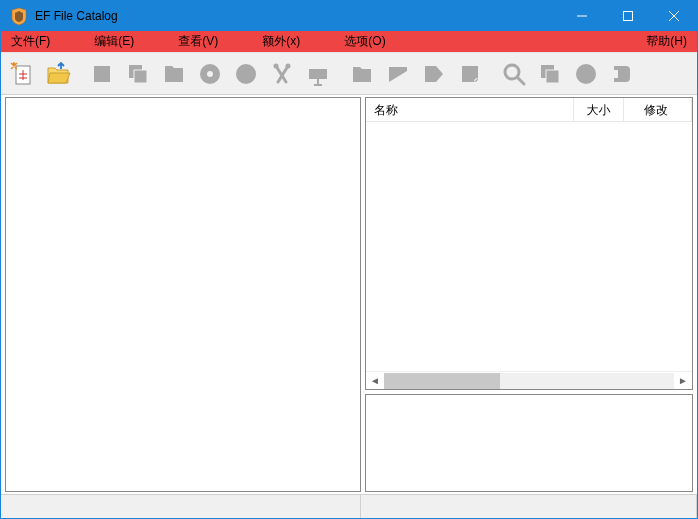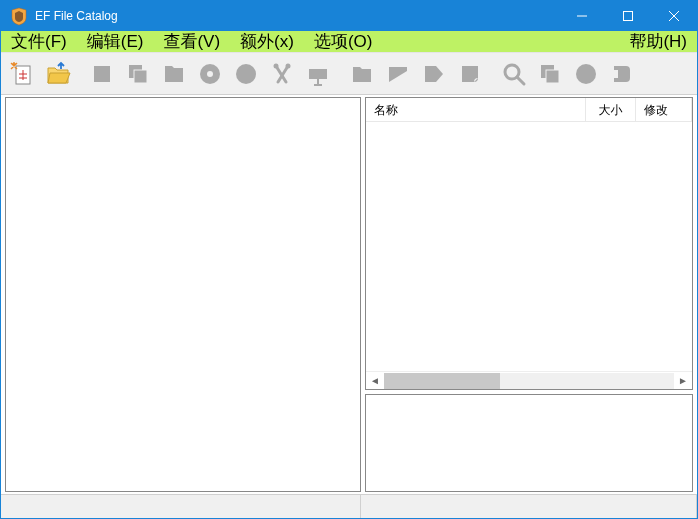--- a/index.html
+++ b/index.html
@@ -1,45 +1,45 @@
 <!DOCTYPE html>
 <html><head>
 <meta charset="utf-8">
 <style>
   * { box-sizing: border-box; margin: 0; padding: 0; font-family: "Microsoft YaHei", "Segoe UI", sans-serif; }
   html, body { width: 698px; height: 519px; overflow: hidden; background: #fff; }
   .window { width: 698px; height: 519px; border: 1px solid #1883d7; display: flex; flex-direction: column; }
 
-  .titlebar { height: 30px; background: #1883d7; color: #ffffff; display: flex; align-items: center; }
+  .titlebar { height: 30px; background: #1883d7; color: #000000; display: flex; align-items: center; }
   .titlebar .app-icon { width: 20px; height: 20px; margin: 0 6px 0 8px; display:flex; align-items:center; justify-content:center; }
   .titlebar .title { font-size: 12px; flex: 1; }
   .win-controls { display: flex; height: 100%; }
   .win-btn { width: 46px; height: 100%; display: flex; align-items: center; justify-content: center; color: #fff; }
   .win-btn svg { width: 10px; height: 10px; stroke: #fff; stroke-width: 1; fill: none; }
 
-  .menubar { height: 22px; background: #bef264; display: flex; align-items: center; font-size: 17px; border-bottom: 1px solid #e5e5e5; }
+  .menubar { height: 22px; background: #ef4444; display: flex; align-items: center; font-size: 12px; border-bottom: 1px solid #e5e5e5; gap: 24px; }
   .menu-item { padding: 0 10px; height: 100%; display: flex; align-items: center; }
   .menu-spacer { flex: 1; }
 
   .toolbar { height: 42px; background: #f0f0f0; border-bottom: 1px solid #d0d0d0; display: flex; align-items: center; padding: 0 4px; gap: 2px; }
   .tbtn { width: 34px; height: 34px; display: flex; align-items: center; justify-content: center; border-radius: 2px; }
   .tbtn svg { width: 28px; height: 28px; }
   .tsep { width: 6px; }
   .gray-fill { fill: #a9a9a9; }
   .gray-stroke { stroke: #a9a9a9; }
 
   .content { flex: 1; display: flex; gap: 4px; padding: 2px 4px 2px 4px; min-height: 0; border-radius: 23px; }
   .left-pane { flex: 1; border: 1px solid #888; background: #fff; }
   .right-col { width: 328px; display: flex; flex-direction: column; gap: 4px; min-height: 0; }
   .list-pane { flex: 1; border: 1px solid #888; background: #fff; display: flex; flex-direction: column; min-height: 0; }
   .list-header { height: 24px; display: flex; font-size: 12px; background: #fff; border-bottom: 1px solid #e8e8e8; }
   .col { padding: 4px 8px; border-right: 1px solid #e8e8e8; white-space: nowrap; overflow: hidden; }
   .col.name { flex: 1; }
   .col.size { width: 50px; text-align: center; }
-  .col.modified { width: 56px; }
+  .col.modified { width: 56px; margin-left: 12px; }
   .list-body { flex: 1; }
   .hscroll { height: 18px; display: flex; align-items: center; border-top: 1px solid #eee; }
   .hscroll .arrow { width: 18px; height: 18px; display:flex; align-items:center; justify-content:center; color:#666; font-size:10px; }
   .hscroll .track { flex:1; height: 16px; background:#f0f0f0; position:relative; }
   .hscroll .thumb { position:absolute; left:0; top:0; height:100%; width:40%; background:#c8c8c8; }
   .detail-pane { height: 98px; border: 1px solid #888; background: #fff; }
 
   .statusbar { height: 24px; background: #f0f0f0; border-top: 1px solid #d0d0d0; display: flex; }
   .status-cell { border-right: 1px solid #d0d0d0; height:100%; }
   .status-cell.c1 { width: 360px; }

